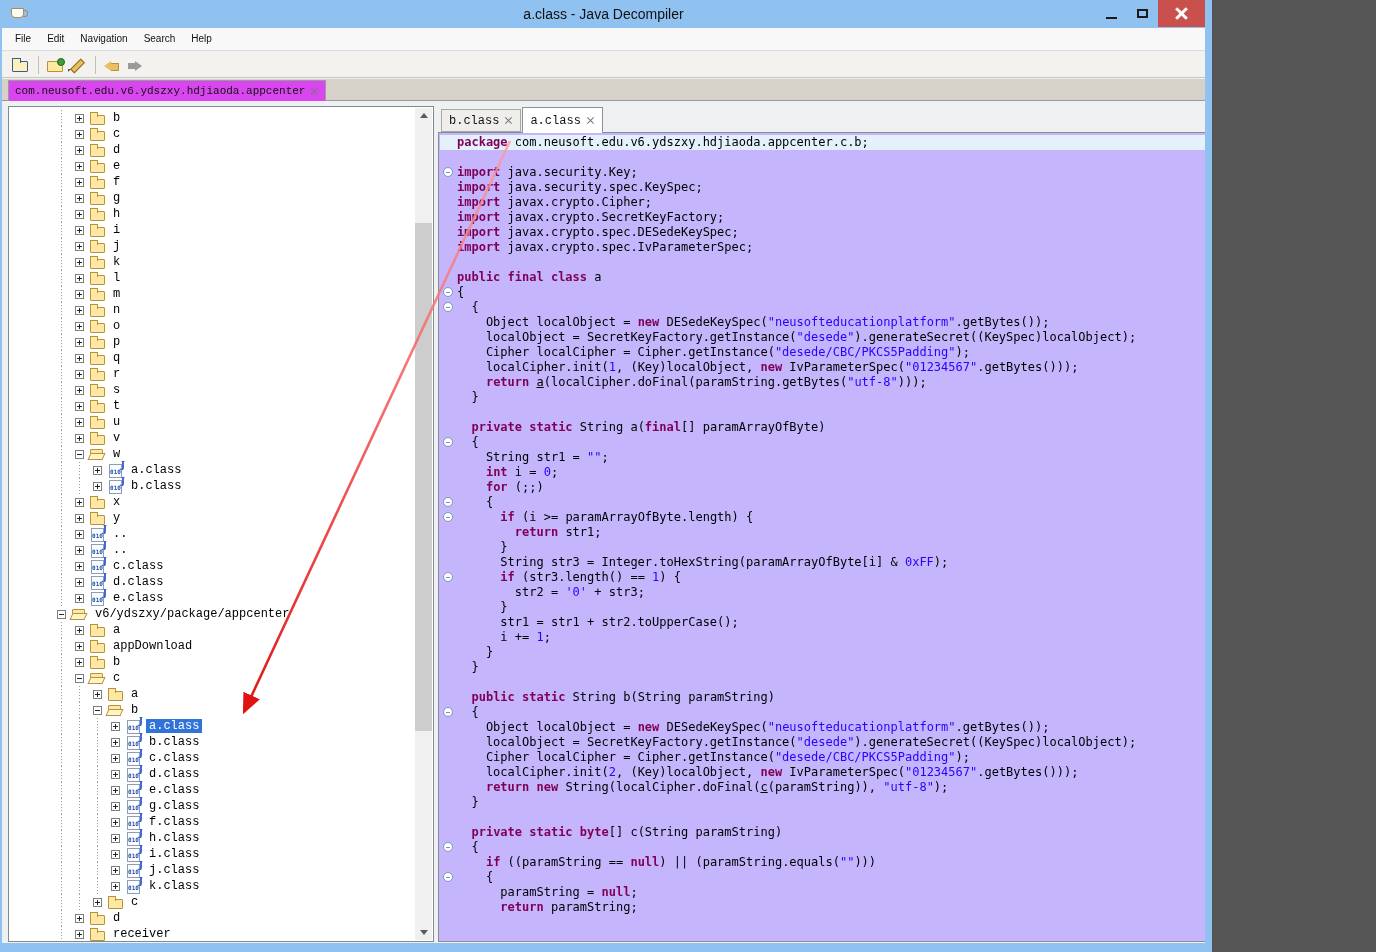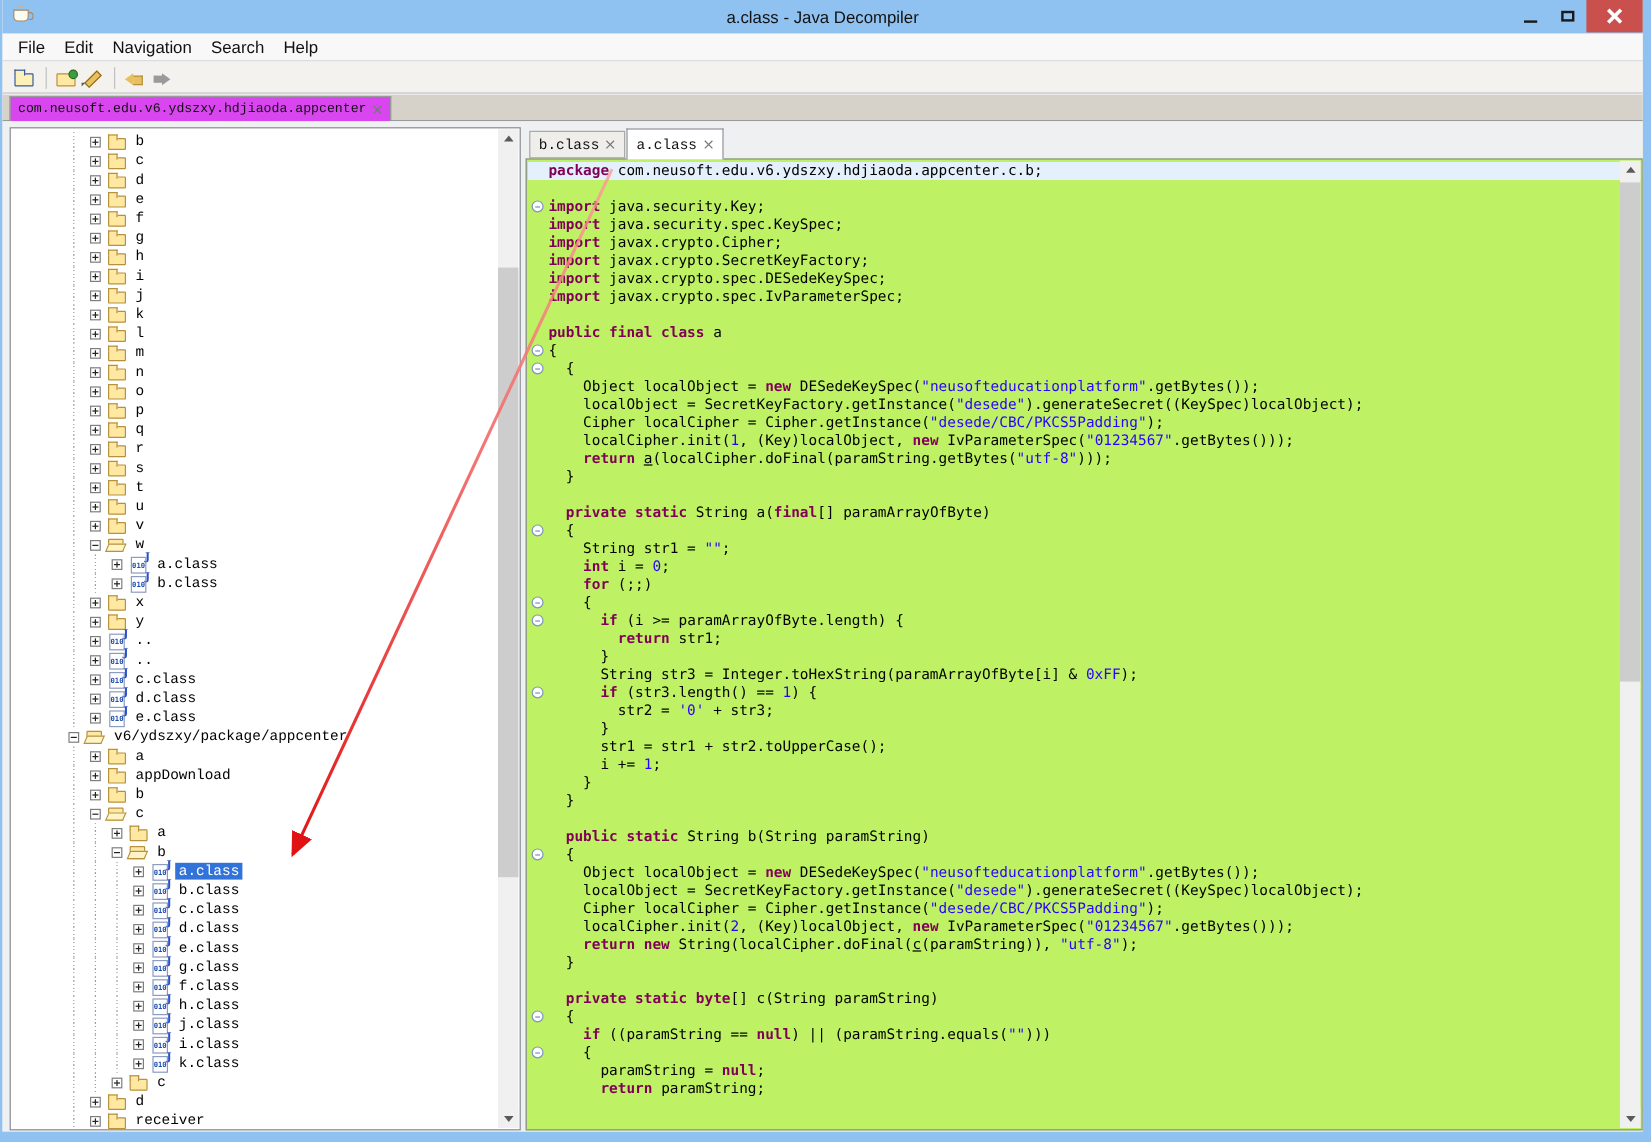--- a/index.html
+++ b/index.html
@@ -1,36 +1,36 @@
 <!DOCTYPE html>
 <html><head>
 <meta charset="utf-8">
 <style>
   html,body{margin:0;padding:0;background:#555;}
   *{box-sizing:border-box;}
-  .window{position:relative;width:1376px;height:952px;background:#eef0f1;
+  .window{position:relative;width:1212px;height:952px;background:#eef0f1;
     border-left:2px solid #8fc2f1;border-right:7px solid #8fc2f1;border-bottom:9px solid #8fc2f1;
     font-family:"Liberation Sans",sans-serif;overflow:hidden;}
   
   .titlebar{position:absolute;left:0;top:0;right:0;height:28px;background:#8fc2f1;}
   .cup{position:absolute;left:9px;top:8px;width:13px;height:10px;background:#fdfcf2;border:1px solid #a8896a;border-radius:0 0 4px 4px;}
   .cup::after{content:'';position:absolute;right:-5px;top:1px;width:4px;height:5px;border:1px solid #a8896a;border-left:none;border-radius:0 3px 3px 0;}
   .cup::before{content:'';position:absolute;left:3px;top:-4px;width:5px;height:2px;border-top:1px solid #c8b294;}
   .wtitle{position:absolute;left:0;right:0;top:0;height:28px;line-height:28px;text-align:center;font-size:14px;color:#111;}
   .winbtns{position:absolute;right:0;top:0;height:27px;display:flex;}
   .wb{width:31px;height:27px;display:flex;align-items:center;justify-content:center;}
   .wb.close{width:47px;background:#c9504c;}
   .glyph-min{width:11px;height:2px;background:#1a1a1a;margin-top:8px;}
   .glyph-max{width:11px;height:9px;border:2px solid #1a1a1a;background:transparent;}
   .glyph-x{position:relative;width:13px;height:13px;}
   .glyph-x::before,.glyph-x::after{content:'';position:absolute;left:-1px;top:5px;width:15px;height:3px;background:#fff;}
   .glyph-x::before{transform:rotate(45deg);}  .glyph-x::after{transform:rotate(-45deg);}
   
   .menubar{position:absolute;left:0;top:28px;right:0;height:23px;background:#f8f8f8;border-bottom:1px solid #dcdcdc;display:flex;align-items:center;padding-left:5px;}
-  .menuitem{padding:0 8px;font-size:14px;color:#111;line-height:22px;text-align:center;}
+  .menuitem{padding:0 8px;font-size:10px;color:#111;line-height:22px;text-align:center;}
   
   .toolbar{position:absolute;left:0;top:52px;right:0;height:26px;background:#f4f2ef;border-bottom:1px solid #c6c6c6;display:flex;align-items:center;padding-left:8px;}
   .tbsep{width:1px;height:18px;background:#c0c0c0;margin:0 6px;}
   .tbicon{width:20px;height:18px;position:relative;margin-right:2px;}
   .open-file-icon::before{content:'';position:absolute;left:2px;top:5px;width:14px;height:9px;background:#fdf0b8;border:1px solid #3a5a9a;border-radius:1px;}
   .open-file-icon::after{content:'';position:absolute;left:2px;top:2px;width:7px;height:4px;background:#fdf0b8;border:1px solid #3a5a9a;border-bottom:none;}
   .open-type-icon::before{content:'';position:absolute;left:2px;top:5px;width:14px;height:9px;background:#ffe9a2;border:1px solid #b8913c;border-radius:1px;}
   .open-type-icon::after{content:'';position:absolute;right:0px;top:2px;width:6px;height:6px;background:#3f9d3f;border:1px solid #1c6b1c;border-radius:50%;}
   .search-icon::before{content:'';position:absolute;left:3px;top:7px;width:13px;height:4px;background:#e8c060;border:1px solid #8a6a20;transform:rotate(-45deg);}
   .search-icon::after{content:'';position:absolute;left:1px;top:13px;width:0;height:0;border-top:3px solid #555;border-right:3px solid transparent;}
@@ -70,21 +70,21 @@
   .sbbtn.up{top:0;} .sbbtn.down{bottom:0;}
   .tri-up{width:0;height:0;border-left:4px solid transparent;border-right:4px solid transparent;border-bottom:5px solid #5a5a5a;margin:5px auto;}
   .tri-down{width:0;height:0;border-left:4px solid transparent;border-right:4px solid transparent;border-top:5px solid #5a5a5a;margin:6px auto;}
   .sbthumb{position:absolute;left:0;width:17px;background:#cdcdcd;}
   
   .editorpanel{position:absolute;left:436px;top:2px;width:931px;height:839px;}
   .edtabstrip{position:absolute;left:0;top:0;right:0;height:29px;display:flex;align-items:flex-end;padding-left:3px;}
   .edtab{height:23px;display:inline-flex;align-items:center;padding:0 7px;background:#f0eeeb;border:1px solid #a8a8a8;margin-right:1px;
     font-family:"Liberation Mono","DejaVu Sans Mono",monospace;font-size:12px;color:#111;position:relative;}
   .edtab.active{height:26px;background:#fff;border:1px solid #8e9199;border-bottom:none;z-index:3;margin-bottom:-1px;}
-  .edcontent{position:absolute;left:0;top:29px;right:0;bottom:0;background:#bef264;border:1px solid #878b92;}
+  .edcontent{position:absolute;left:0;top:29px;right:0;bottom:0;background:#c4b5fd;border:1px solid #878b92;}
   .codelines{position:absolute;left:1px;top:2px;right:18px;bottom:1px;overflow:hidden;}
   .cl{height:15px;display:flex;align-items:center;}
   .cl.hl{background:#e4f1fd;}
   .gut{width:17px;flex:none;position:relative;height:15px;}
   .fold{position:absolute;left:3px;top:2px;width:10px;height:10px;border:1px solid #7d96b8;border-radius:50%;background:#fff;}
   .fold::before{content:'';position:absolute;left:2px;top:4px;width:4px;height:1px;background:#7d96b8;}
   .ct{white-space:pre;font-family:"DejaVu Sans Mono","Liberation Mono",monospace;font-size:12px;line-height:15px;color:#000;}
   .ck{color:#7f0055;font-weight:bold;}
   .cs{color:#2a00ff;} .cn{color:#2a00ff;}
   .cu{text-decoration:underline;}
@@ -180,22 +180,22 @@
           <div class="trow"><span class="tpad"></span><span class="tg"></span><span class="tg"></span><span class="ebox plus"></span><span class="ticon tf"></span><span class="tlabel">a</span></div>
           <div class="trow"><span class="tpad"></span><span class="tg"></span><span class="tg"></span><span class="ebox minus"></span><span class="ticon tfo"></span><span class="tlabel">b</span></div>
           <div class="trow"><span class="tpad"></span><span class="tg"></span><span class="tg"></span><span class="tg"></span><span class="ebox plus"></span><span class="ticon tcl"></span><span class="tlabel sel">a.class</span></div>
           <div class="trow"><span class="tpad"></span><span class="tg"></span><span class="tg"></span><span class="tg"></span><span class="ebox plus"></span><span class="ticon tcl"></span><span class="tlabel">b.class</span></div>
           <div class="trow"><span class="tpad"></span><span class="tg"></span><span class="tg"></span><span class="tg"></span><span class="ebox plus"></span><span class="ticon tcl"></span><span class="tlabel">c.class</span></div>
           <div class="trow"><span class="tpad"></span><span class="tg"></span><span class="tg"></span><span class="tg"></span><span class="ebox plus"></span><span class="ticon tcl"></span><span class="tlabel">d.class</span></div>
           <div class="trow"><span class="tpad"></span><span class="tg"></span><span class="tg"></span><span class="tg"></span><span class="ebox plus"></span><span class="ticon tcl"></span><span class="tlabel">e.class</span></div>
           <div class="trow"><span class="tpad"></span><span class="tg"></span><span class="tg"></span><span class="tg"></span><span class="ebox plus"></span><span class="ticon tcl"></span><span class="tlabel">g.class</span></div>
           <div class="trow"><span class="tpad"></span><span class="tg"></span><span class="tg"></span><span class="tg"></span><span class="ebox plus"></span><span class="ticon tcl"></span><span class="tlabel">f.class</span></div>
           <div class="trow"><span class="tpad"></span><span class="tg"></span><span class="tg"></span><span class="tg"></span><span class="ebox plus"></span><span class="ticon tcl"></span><span class="tlabel">h.class</span></div>
+          <div class="trow"><span class="tpad"></span><span class="tg"></span><span class="tg"></span><span class="tg"></span><span class="ebox plus"></span><span class="ticon tcl"></span><span class="tlabel">i.class</span></div>
           <div class="trow"><span class="tpad"></span><span class="tg"></span><span class="tg"></span><span class="tg"></span><span class="ebox plus"></span><span class="ticon tcl"></span><span class="tlabel">j.class</span></div>
-          <div class="trow"><span class="tpad"></span><span class="tg"></span><span class="tg"></span><span class="tg"></span><span class="ebox plus"></span><span class="ticon tcl"></span><span class="tlabel">i.class</span></div>
           <div class="trow"><span class="tpad"></span><span class="tg"></span><span class="tg"></span><span class="tg"></span><span class="ebox plus"></span><span class="ticon tcl"></span><span class="tlabel">k.class</span></div>
           <div class="trow"><span class="tpad"></span><span class="tg"></span><span class="tg"></span><span class="ebox plus"></span><span class="ticon tf"></span><span class="tlabel">c</span></div>
           <div class="trow"><span class="tpad"></span><span class="tg"></span><span class="ebox plus"></span><span class="ticon tf"></span><span class="tlabel">d</span></div>
           <div class="trow"><span class="tpad"></span><span class="tg"></span><span class="ebox plus"></span><span class="ticon tf"></span><span class="tlabel">receiver</span></div>
         </div>
       <div class="sb">
         <div class="sbbtn up">
             <div class="tri-up"></div>
           </div>
         <div class="sbthumb" style="top:115px;height:508px;"></div>

